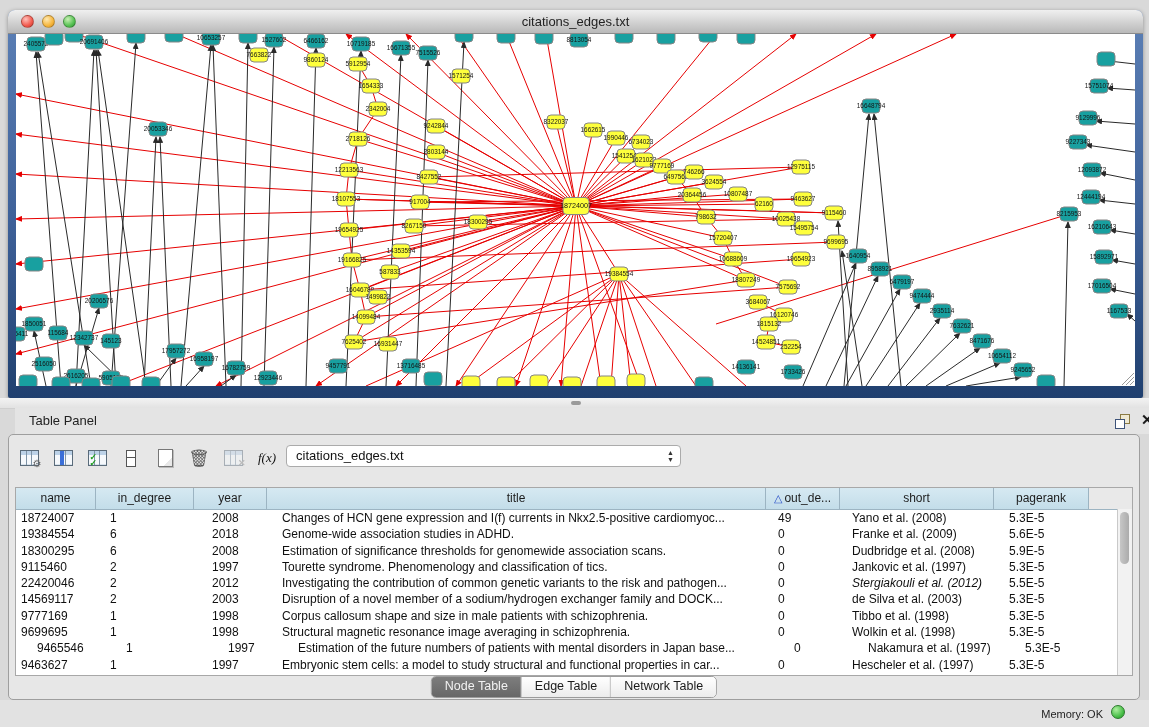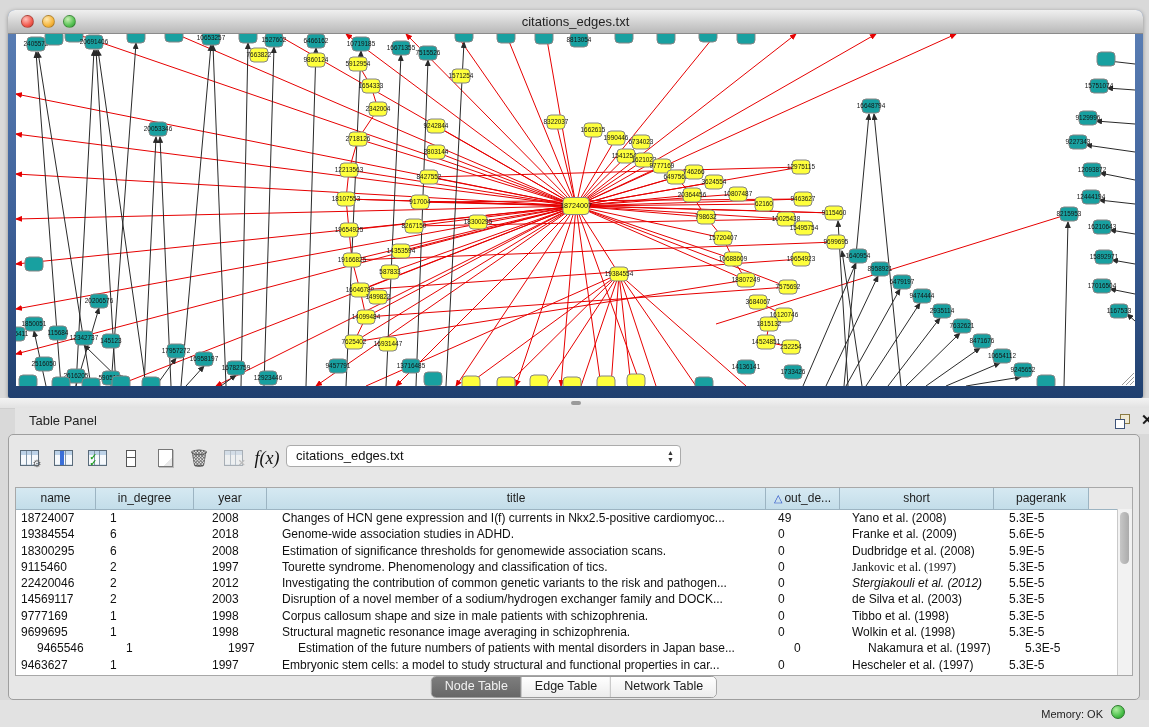--- a/index.html
+++ b/index.html
@@ -71,21 +71,21 @@
      linear-gradient(#bcd2e8,#bcd2e8) 0 0/17px 4px no-repeat, #f6f9fc;box-shadow:inset 0 -1px 0 #d7e2ec;}
   .mi-table:before{content:"";position:absolute;left:5px;top:0;width:1px;height:100%;background:#7e93a6;}
   .mi-table:after{content:"";position:absolute;left:10px;top:0;width:1px;height:100%;background:#7e93a6;}
   .mi-gear{position:absolute;right:-4px;bottom:-4px;font-size:10px;color:#666;line-height:10px;}
   .mi-colsel:before{background:#3a6fd8;width:4px;}
   .mi-check{position:absolute;font-size:9px;color:#1f9e1f;font-weight:bold;line-height:8px;}
   .mi-rows{width:8px;height:15px;border:1px solid #555;background:#fff;}
   .mi-rows:before{content:"";position:absolute;left:0;top:6px;width:100%;height:1px;background:#555;}
   .mi-file{width:13px;height:16px;border:1px solid #777;background:linear-gradient(135deg,#fff 70%,#e8e8e8 70%);box-shadow:1px 1px 0 #bbb;}
   .mi-trash{font-size:17px;line-height:17px;color:#555;}
-  .mi-fx{font-size:18px;font-style:italic;color:#111;font-family:"Liberation Serif",serif;}
+  .mi-fx{font-size:13px;font-style:italic;color:#111;font-family:"Liberation Serif",serif;}
   .mi-x{position:absolute;right:-4px;bottom:-3px;font-size:9px;color:#888;font-weight:bold;}
 </style>
 </head>
 <body>
 
 <div id="page">
 
   <div class="net-window">
     <div class="titlebar">
       <div class="lights">
@@ -871,21 +871,21 @@
             <div class="td" style="width: 74px; padding-left: 5px;">0</div>
             <div class="td" style="width: 154px; padding-left: 5px;">Dudbridge et al. (2008)</div>
             <div class="td" style="width: 95px; padding-left: 8px;">5.9E-5</div>
           </div>
           <div class="trow">
             <div class="td" style="width: 87px; padding-left: 5px;">9115460</div>
             <div class="td" style="width: 98px; padding-left: 7px;">2</div>
             <div class="td" style="width: 73px; padding-left: 11px;">1997</div>
             <div class="td" style="width: 499px; padding-left: 8px;">Tourette syndrome. Phenomenology and classification of tics.</div>
             <div class="td" style="width: 74px; padding-left: 5px;">0</div>
-            <div class="td" style="width: 154px; padding-left: 5px; font-family: Liberation Serif, serif;">Jankovic et al. (1997)</div>
+            <div class="td" style="width: 154px; padding-left: 5px;">Jankovic et al. (1997)</div>
             <div class="td" style="width: 95px; padding-left: 8px;">5.3E-5</div>
           </div>
           <div class="trow">
             <div class="td" style="width: 87px; padding-left: 5px;">22420046</div>
             <div class="td" style="width: 98px; padding-left: 7px;">2</div>
             <div class="td" style="width: 73px; padding-left: 11px;">2012</div>
             <div class="td" style="width: 499px; padding-left: 8px;">Investigating the contribution of common genetic variants to the risk and pathogen...</div>
             <div class="td" style="width: 74px; padding-left: 5px;">0</div>
             <div class="td" style="width: 154px; padding-left: 5px; font-style: italic;">Stergiakouli et al. (2012)</div>
             <div class="td" style="width: 95px; padding-left: 8px;">5.5E-5</div>

